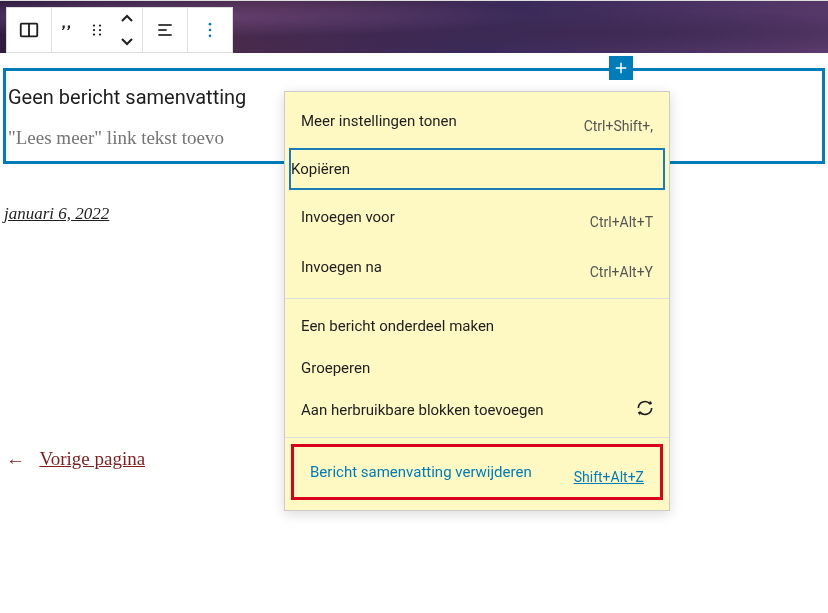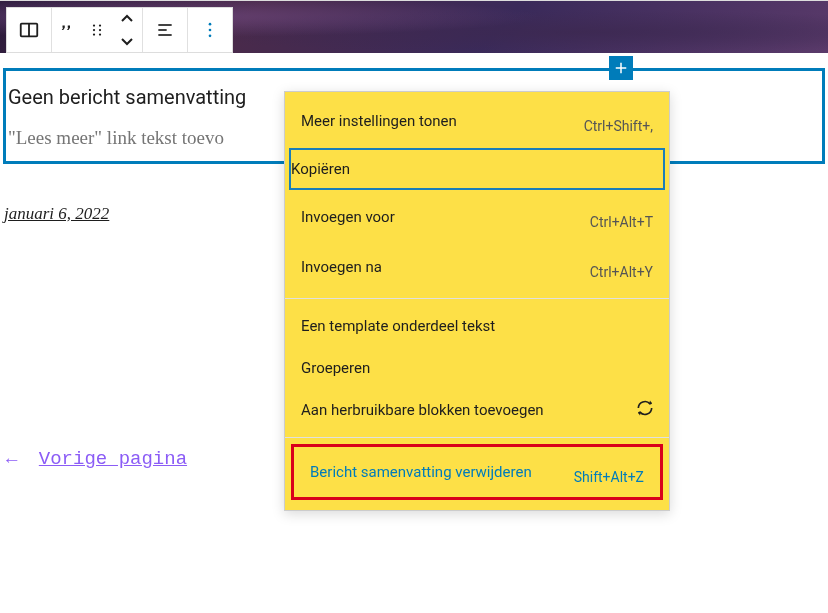--- a/index.html
+++ b/index.html
@@ -101,33 +101,33 @@
     color: #1e1e1e;
     cursor: pointer;
     font-family: Georgia, serif;
   }
 
   .prev-page {
     position: absolute;
     top: 448px;
     left: 6px;
     font-size: 19px;
-    color: #8b5cf6;
-    font-family: Liberation Mono, monospace;
+    color: #7f1d1d;
+    font-family: Liberation Serif, serif;
   }
   .prev-page .arrow { margin-right: 10px; }
   .prev-page .label { text-decoration: underline; cursor:pointer; }
 
   
   .menu {
     position: absolute;
     top: 91px;
     left: 284px;
     width: 386px;
-    background: #fde047;
+    background: #fef9c3;
     border: 1px solid #ccc;
     box-shadow: 0 3px 12px rgba(0,0,0,0.15);
     z-index: 10;
     padding: 4px 0;
   }
   .menu-section { padding: 0; }
   .menu-divider { height:1px; background:#e0e0e0; margin: 6px 0; }
   .menu-item {
     display: flex;
     align-items: center;
@@ -148,21 +148,21 @@
     right: 14px;
   }
 
   .delete-highlight {
     border: 3px solid #d9001b;
     margin: 6px;
   }
   .delete-highlight .menu-item {
     color: #007cba;
   }
-  .delete-highlight .menu-item .shortcut { color:#007cba; }
+  .delete-highlight .menu-item .shortcut { color:#007cba;text-decoration:underline; }
 
 </style>
 </head>
 <body>
 
 <div class="hero"></div>
 
 <div class="toolbar">
   <div class="toolbar-group">
     <div class="toolbar-btn">
@@ -258,21 +258,21 @@
     <div class="menu-item">
       <span>Invoegen na</span>
       <span class="shortcut">Ctrl+Alt+Y</span>
     </div>
   </div>
 
   <div class="menu-divider"></div>
 
   <div class="menu-section">
     <div class="menu-item">
-      <span>Een template onderdeel tekst</span>
+      <span>Een bericht onderdeel maken</span>
     </div>
     <div class="menu-item">
       <span>Groeperen</span>
     </div>
     <div class="menu-item">
       <span>Aan herbruikbare blokken toevoegen</span>
       <span class="refresh-icon">
         <svg width="20" height="20" viewBox="0 0 24 24">
             <path d="M4 12a8 8 0 0 1 14-5l2-1M20 12a8 8 0 0 1-14 5l-2 1" fill="none" stroke="#1e1e1e" stroke-width="2"></path>
             <path d="M18 3l2 3-3 1M6 21l-2-3 3-1" fill="#1e1e1e"></path>

